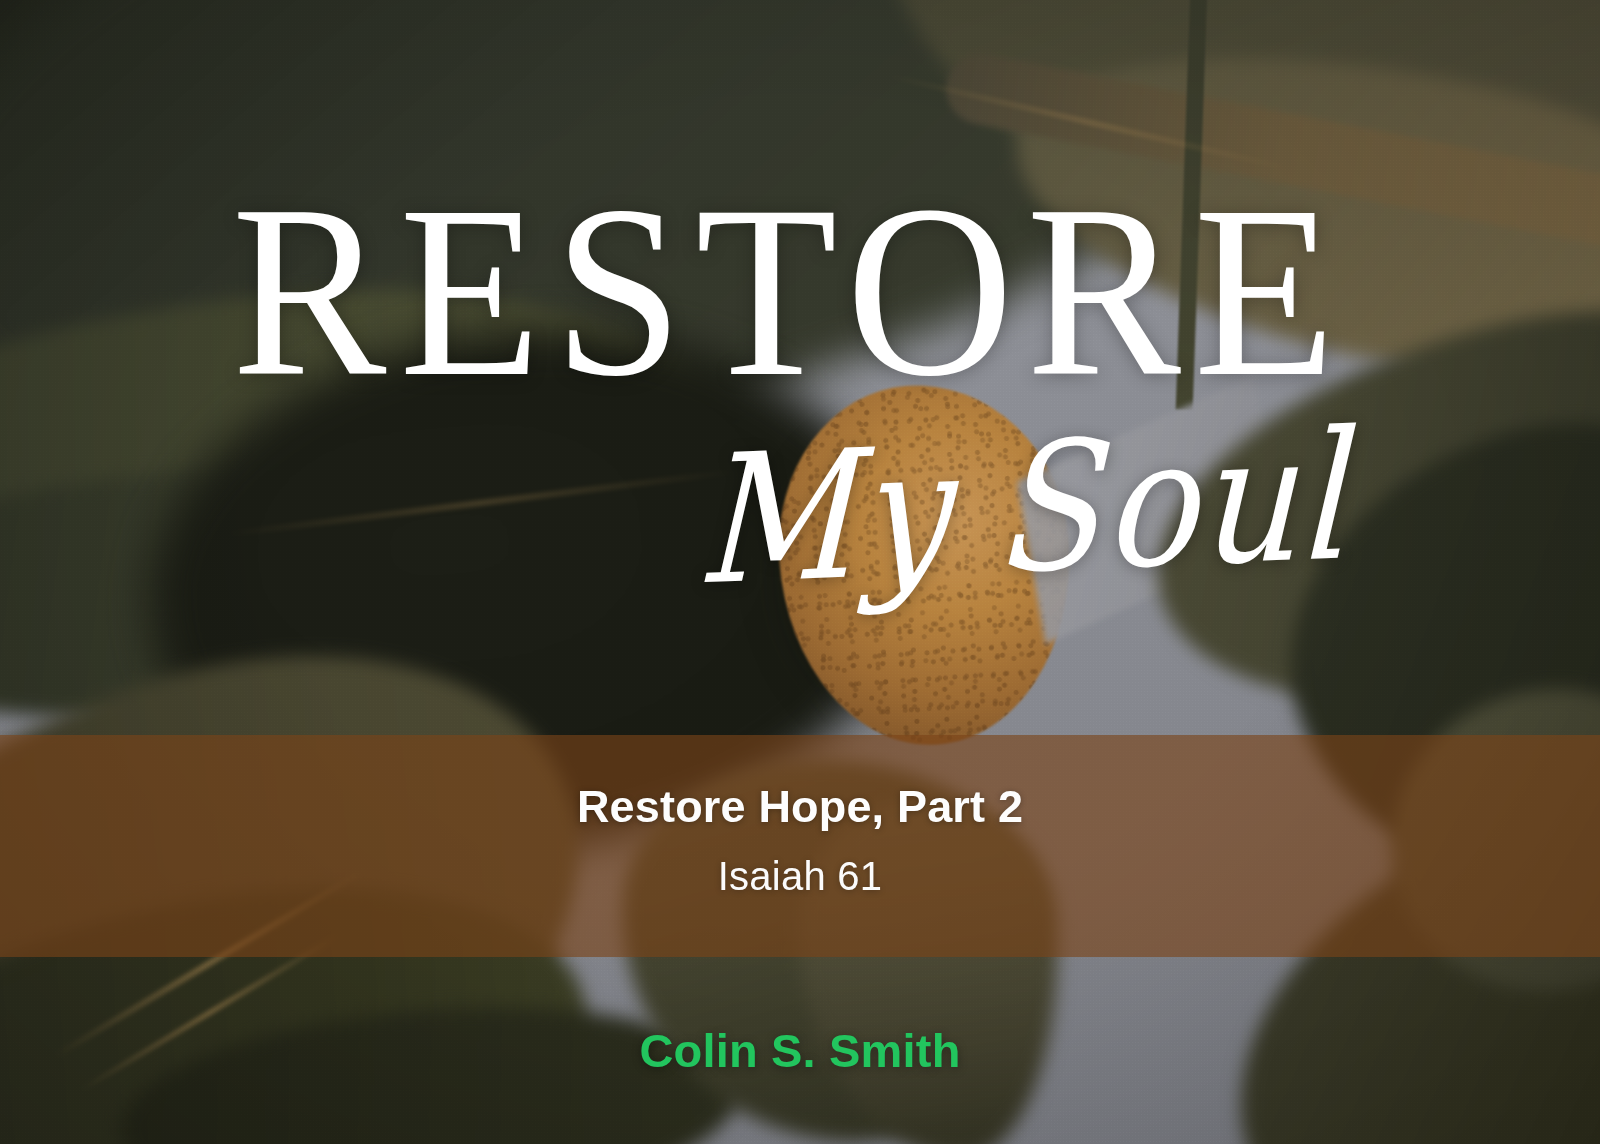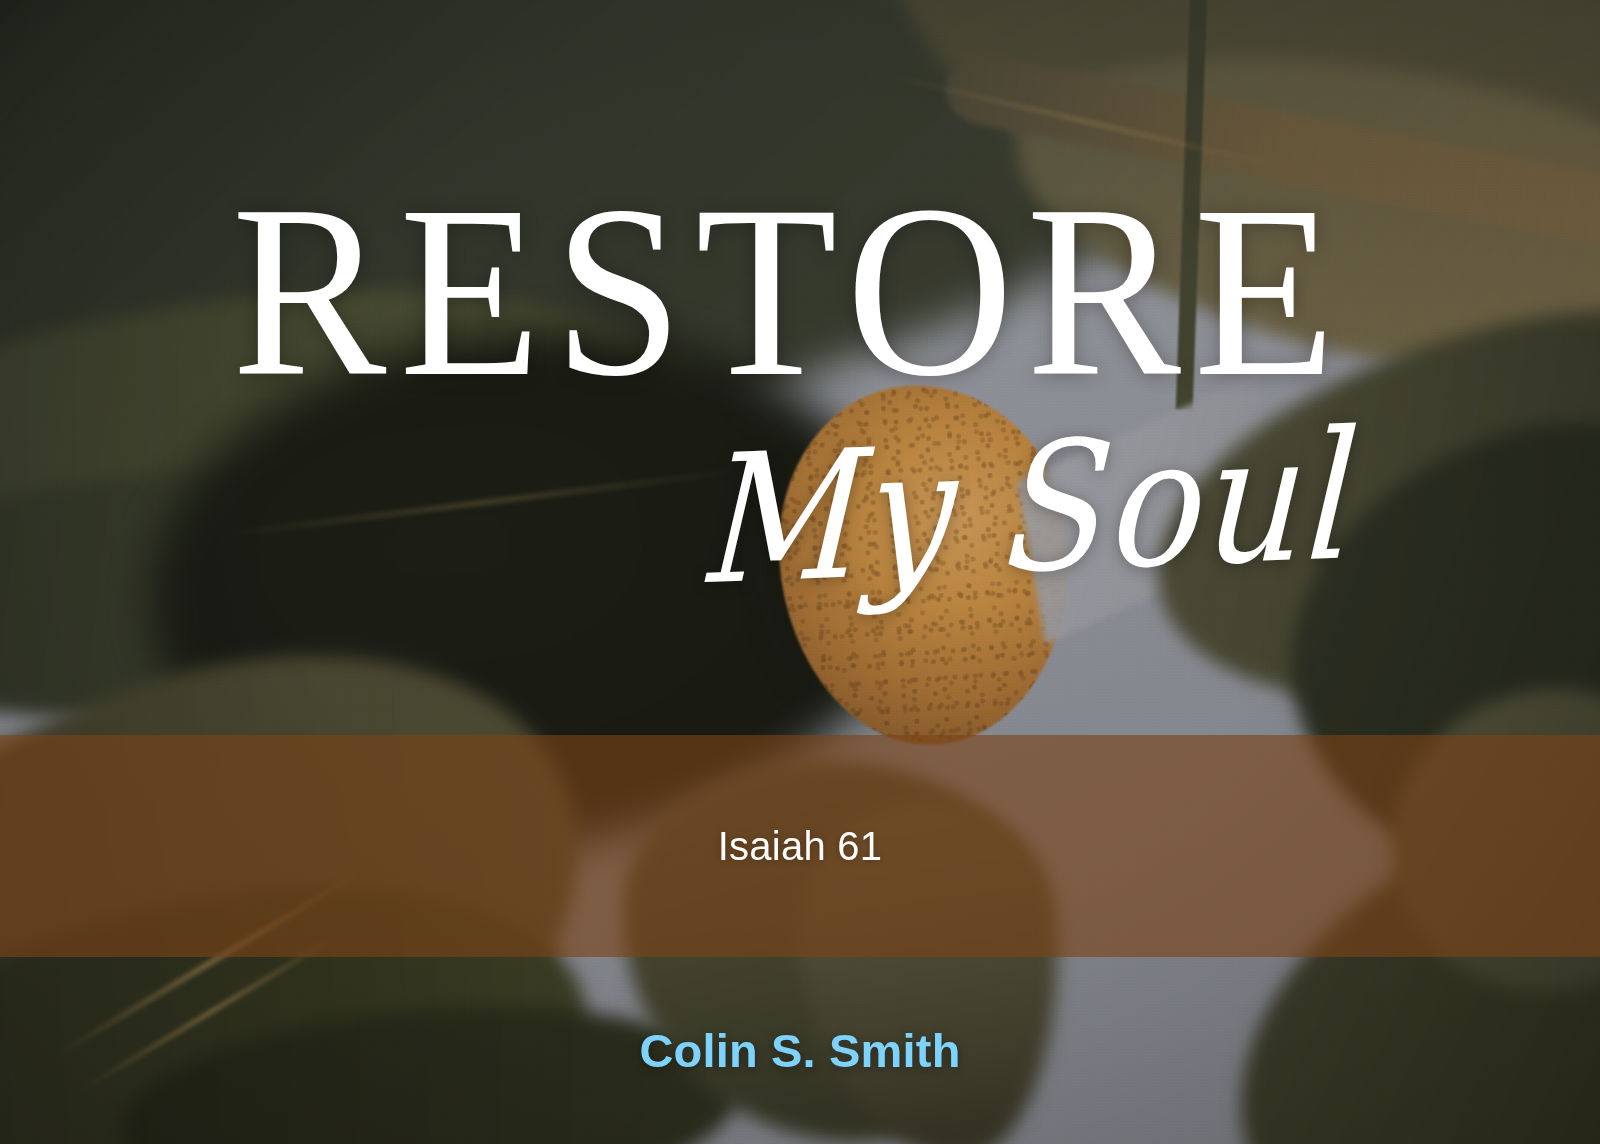--- a/index.html
+++ b/index.html
@@ -334,21 +334,21 @@
     position: absolute;
     left: 0;
     top: 957px;
     width: 1600px;
     height: 187px;
     display: flex;
     align-items: center;
     justify-content: center;
   }
   .speaker {
-    color: #7dd3fc;
+    color: #22c55e;
     font-family: "Liberation Sans", sans-serif;
     font-size: 47px;
     font-weight: 700;
     letter-spacing: 0.004em;
     margin: 0;
     text-shadow: 0 2px 10px rgba(0,0,0,.35);
   }
 </style>
 </head>
 <body>
@@ -393,20 +393,21 @@
     <div class="vignette"></div>
     <div class="grain"></div>
   </div>
 
   <div class="lockup">
     <div class="wordmark">RESTORE</div>
     <div class="script">My Soul</div>
   </div>
 
   <div class="band">
+    <p class="band-title">Restore Hope, Part 2</p>
     <p class="band-ref">Isaiah 61</p>
   </div>
 
   <div class="speaker-wrap">
     <p class="speaker">Colin S. Smith</p>
   </div>
 
 </div>
 
 </body></html>

